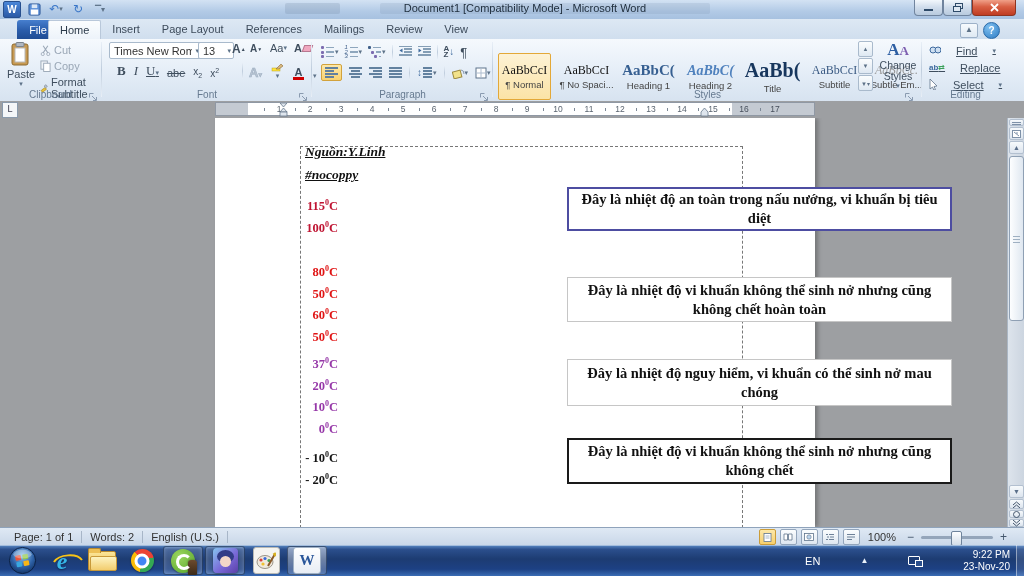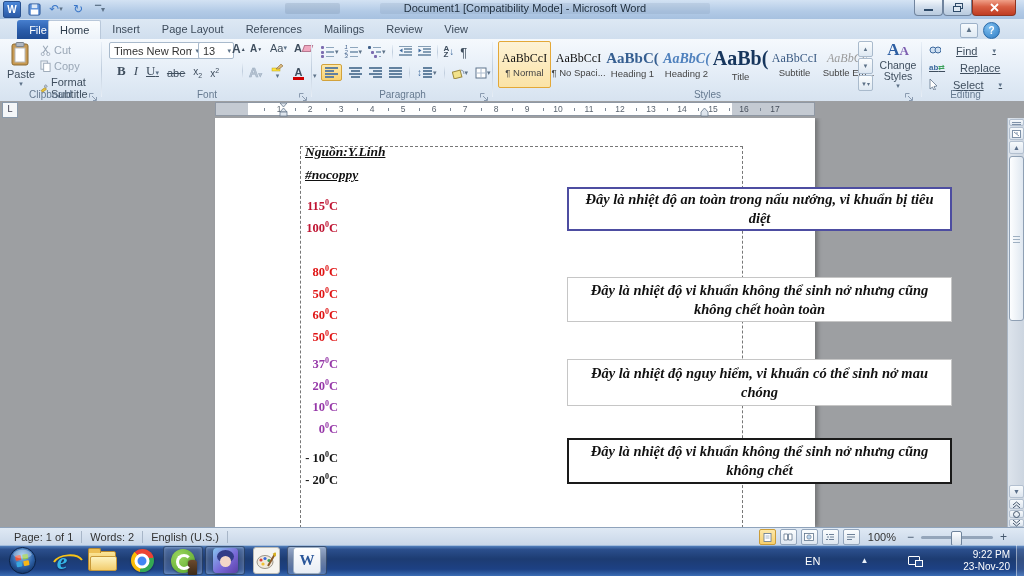--- a/index.html
+++ b/index.html
@@ -93,21 +93,21 @@
     box-shadow:3px 0 4px rgba(0,0,0,.25);}
   .textbox{position:absolute;left:85px;top:28px;width:441px;height:381px;
     border:1px dashed #777;border-bottom:none;}
   .docline{position:absolute;font-family:"Liberation Serif","DejaVu Serif",serif;font-weight:bold;
     font-style:italic;text-decoration:underline;font-size:13.5px;color:#111;}
   .tempcol{position:absolute;width:42px;text-align:right;font-family:"Liberation Serif","DejaVu Serif",serif;
     font-weight:bold;font-size:12.5px;line-height:18.5px;white-space:pre;}
   .tempcol sup{font-size:8px;}
   .tbox{position:absolute;left:352px;width:385px;box-sizing:border-box;display:flex;align-items:center;
     justify-content:center;text-align:center;font-family:"Liberation Serif","DejaVu Serif",serif;
-    font-weight:bold;font-size:14.5px;line-height:19px;color:#111;padding:1px 12px;background:#fff;font-style:italic;}
+    font-weight:bold;font-size:14.5px;line-height:19px;color:#111;padding:1px 12px;background:#fff;}
 
   
   .vscroll{position:absolute;right:0;top:118px;width:17px;height:409px;background:linear-gradient(90deg,#dde4ec,#ccd5e0);
     border-left:1px solid #aab6c4;box-sizing:border-box;}
   .sbtn{position:absolute;left:1px;width:15px;display:flex;align-items:center;justify-content:center;
     color:#5a6f8a;background:linear-gradient(#f7fafc,#dce4ee);border:1px solid #b3c0d0;border-radius:2px;box-sizing:border-box;}
   .sthumb{position:absolute;left:1px;top:38px;width:15px;height:165px;border:1px solid #8fa0b4;border-radius:3px;
     background:linear-gradient(90deg,#fdfeff,#dfe7f0);box-sizing:border-box;}
   .sthumb::after{content:"";position:absolute;left:3px;right:3px;top:50%;height:1px;background:#9fb0c2;box-shadow:0 3px 0 #9fb0c2,0 -3px 0 #9fb0c2;}
 
@@ -450,21 +450,21 @@
       <div class="glabel">Paragraph</div>
       <div class="launcher" style="left:166px;">
         <svg width="10" height="10">
             <path d="M1.5 1.5 v4 M1.5 1.5 h4 M4 4 l4 4 M8.5 5 v3.5 h-3.5" stroke="#8a9bb0" fill="none"></path>
           </svg>
       </div>
       <div class="gdiv" style="left:179px;"></div>
     </div>
 
     <div class="grp" style="left:494px;width:427px;">
-      <div class="abs" style="left:4px;top:2px;display:flex;gap:1px;">
+      <div class="abs" style="left:4px;top:14px;display:flex;gap:9px;">
           <div class="style-item selected">
             <span class="style-prev sp-normal">AaBbCcI</span>
             <span class="style-name">¶ Normal</span>
           </div>
           <div class="style-item">
             <span class="style-prev sp-normal">AaBbCcI</span>
             <span class="style-name">¶ No Spaci...</span>
           </div>
           <div class="style-item">
             <span class="style-prev sp-h1">AaBbC(</span>

